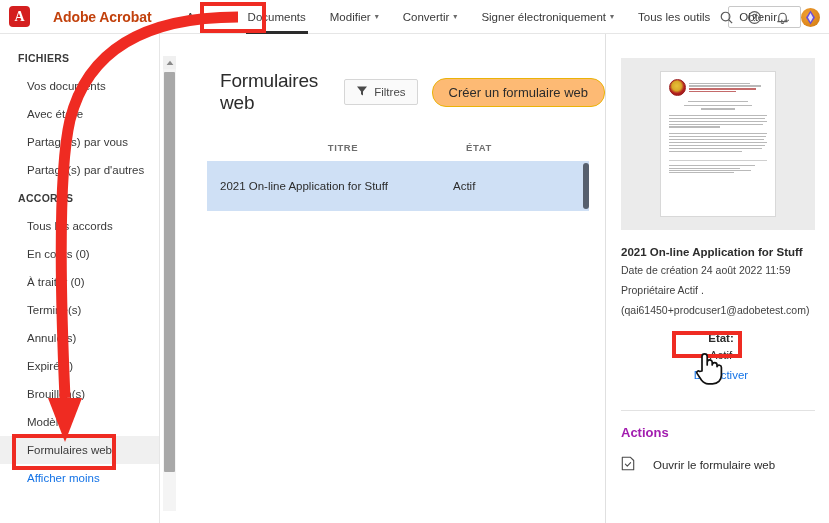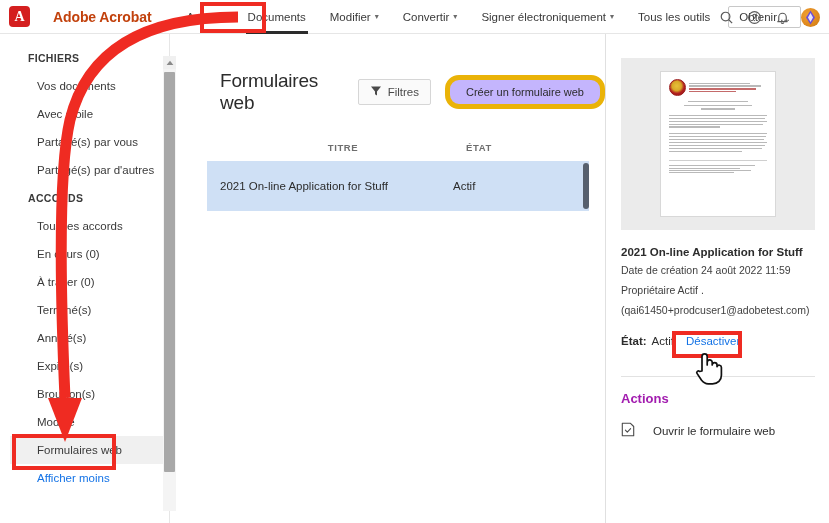--- a/index.html
+++ b/index.html
@@ -74,21 +74,20 @@
   }
   .avatar svg { display: block; }
 
   
   .sidebar {
     position: absolute; left: 0; top: 34px;
     width: 160px; height: 489px;
     background: #ffffff;
     border-right: 1px solid #e6e6e6;
     padding-top: 10px;
-    margin-left: 10px;
   }
   .side-section {
     font-size: 10.5px; font-weight: bold; color: #3a3a3a;
     letter-spacing: 0.3px; padding: 8px 0 8px 18px;
   }
   .side-item {
     font-size: 11.5px; color: #3a3a3a;
     padding: 8px 0 8px 27px;
     white-space: nowrap;
   }
@@ -123,23 +122,23 @@
     font-size: 19px; color: #2c2c2c; font-weight: normal;
     letter-spacing: -0.2px;
   }
   .btn-filtres {
     margin-left: 20px; display: flex; align-items: center; gap: 6px;
     border: 1px solid #d6d6d6; border-radius: 2px;
     background: #fafafa; padding: 5px 11px;
     font-size: 11.5px; color: #4a4a4a;
   }
   .btn-creer {
-    margin-left: 14px; border: 5px solid #eab308; border-radius: 14px;
-    background: #c4b5fd; padding: 6px 16px;
-    font-size: 11px; color: #2c2c2c; white-space: nowrap;
+    margin-left: 14px; border: 1px solid #eab308; border-radius: 14px;
+    background: #fdba74; padding: 6px 16px;
+    font-size: 13px; color: #2c2c2c; white-space: nowrap;
   }
   .table-head {
     display: flex; padding: 28px 0 8px 43px;
     font-size: 9.5px; font-weight: bold; color: #6e6e6e;
     letter-spacing: 0.6px;
     text-align: center;
   }
   .th-titre { width: 246px; }
   .table-row {
     margin-left: 30px; width: 382px; height: 50px;
@@ -186,22 +185,22 @@
 
   .doc-title {
     margin: 16px 0 0 14px; font-size: 11.5px;
     font-weight: bold; color: #2c2c2c;
   }
   .doc-meta {
     margin: 5px 0 0 14px; font-size: 10.5px;
     color: #3f3f3f; line-height: 15px;
   }
   .etat-row {
-    margin: 14px 0 0 14px; display: flex; align-items: center; gap: 5px;
-    font-size: 11.5px; color: #2c2c2c;
+    margin: 14px 0 0 6px; display: flex; align-items: center; gap: 5px;
+    font-size: 11.5px; color: #2c2c2c; flex-direction: column;
   }
   .etat-label { font-weight: bold; }
   .desactiver-btn { color: #1473e6; padding: 3px 7px; }
   .panel-hr {
     margin: 26px 0 0 14px; width: 194px; height: 1px; background: #e2e2e2;
   }
   .actions-title {
     margin: 14px 0 0 14px; font-size: 13px; font-weight: bold; color: #a21caf;
   }
   .action-item {

